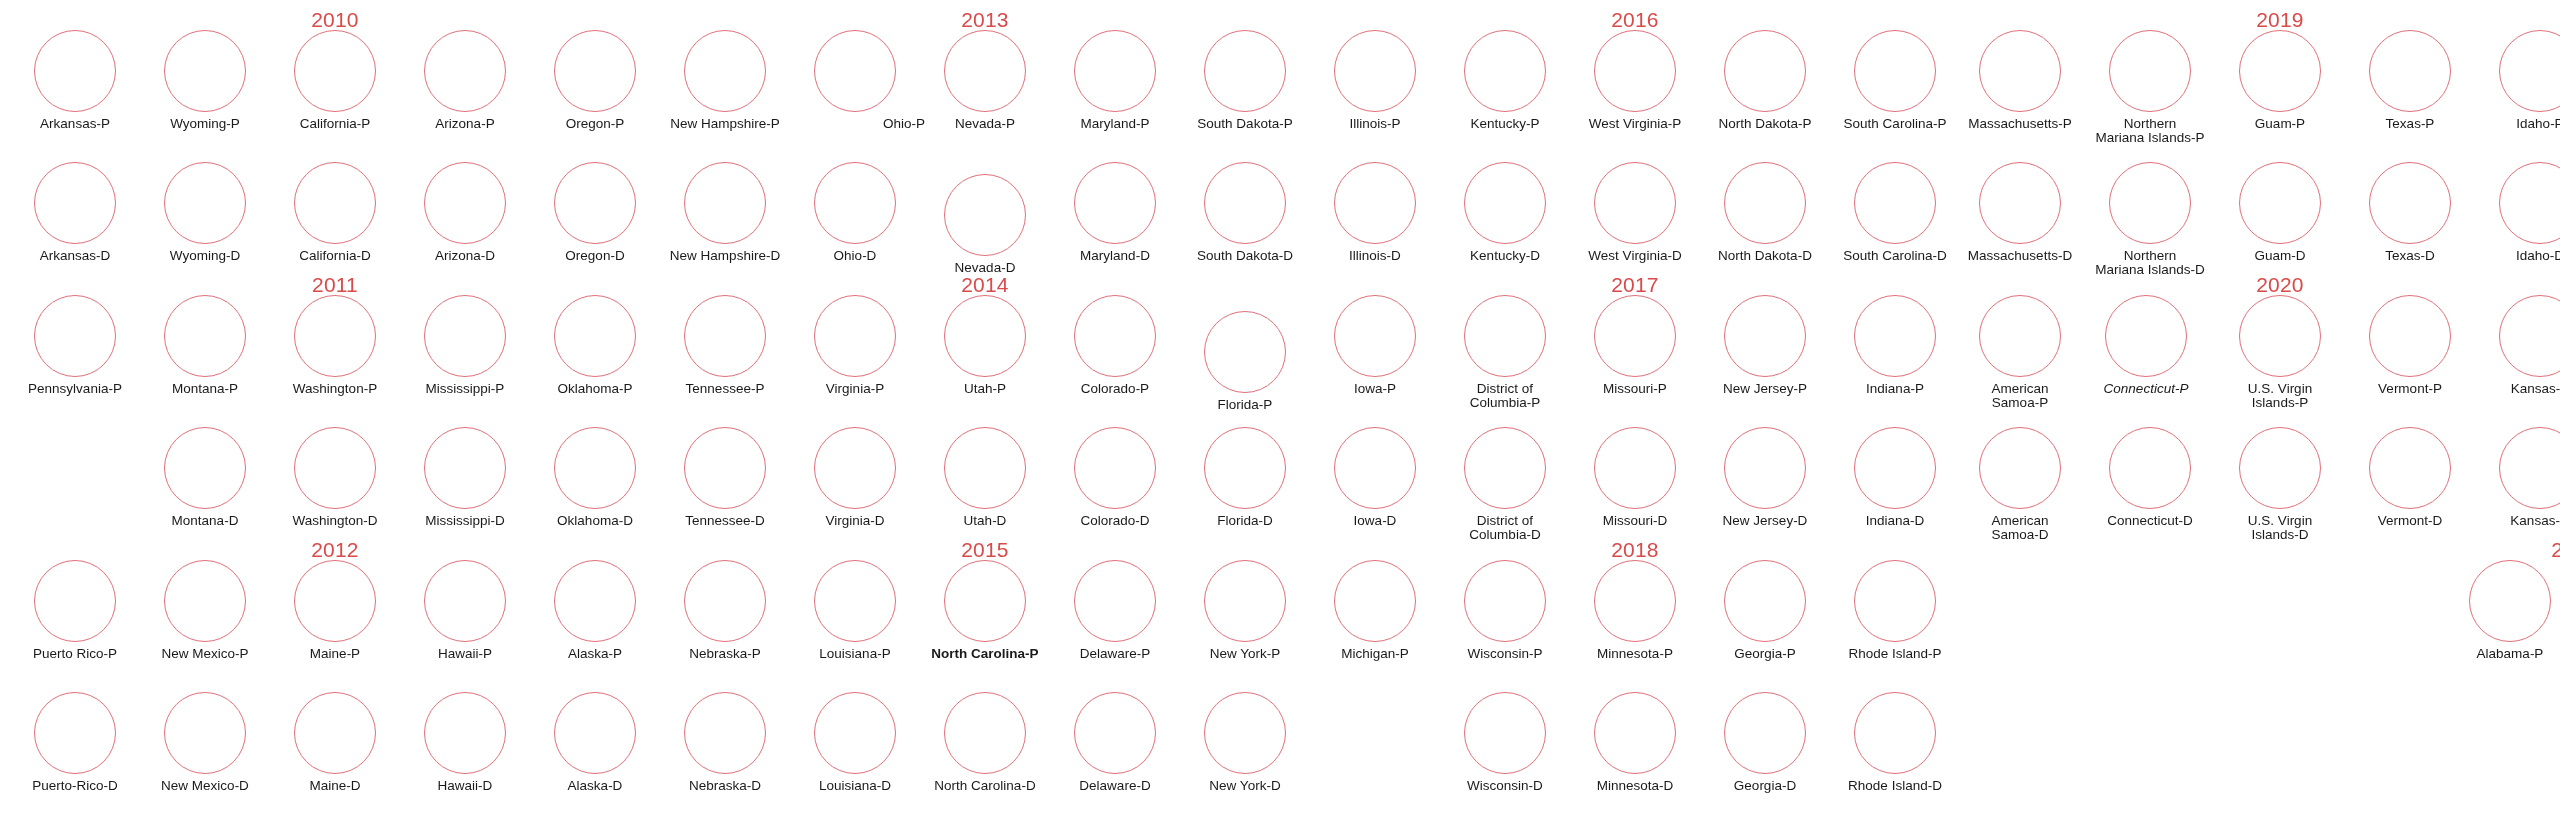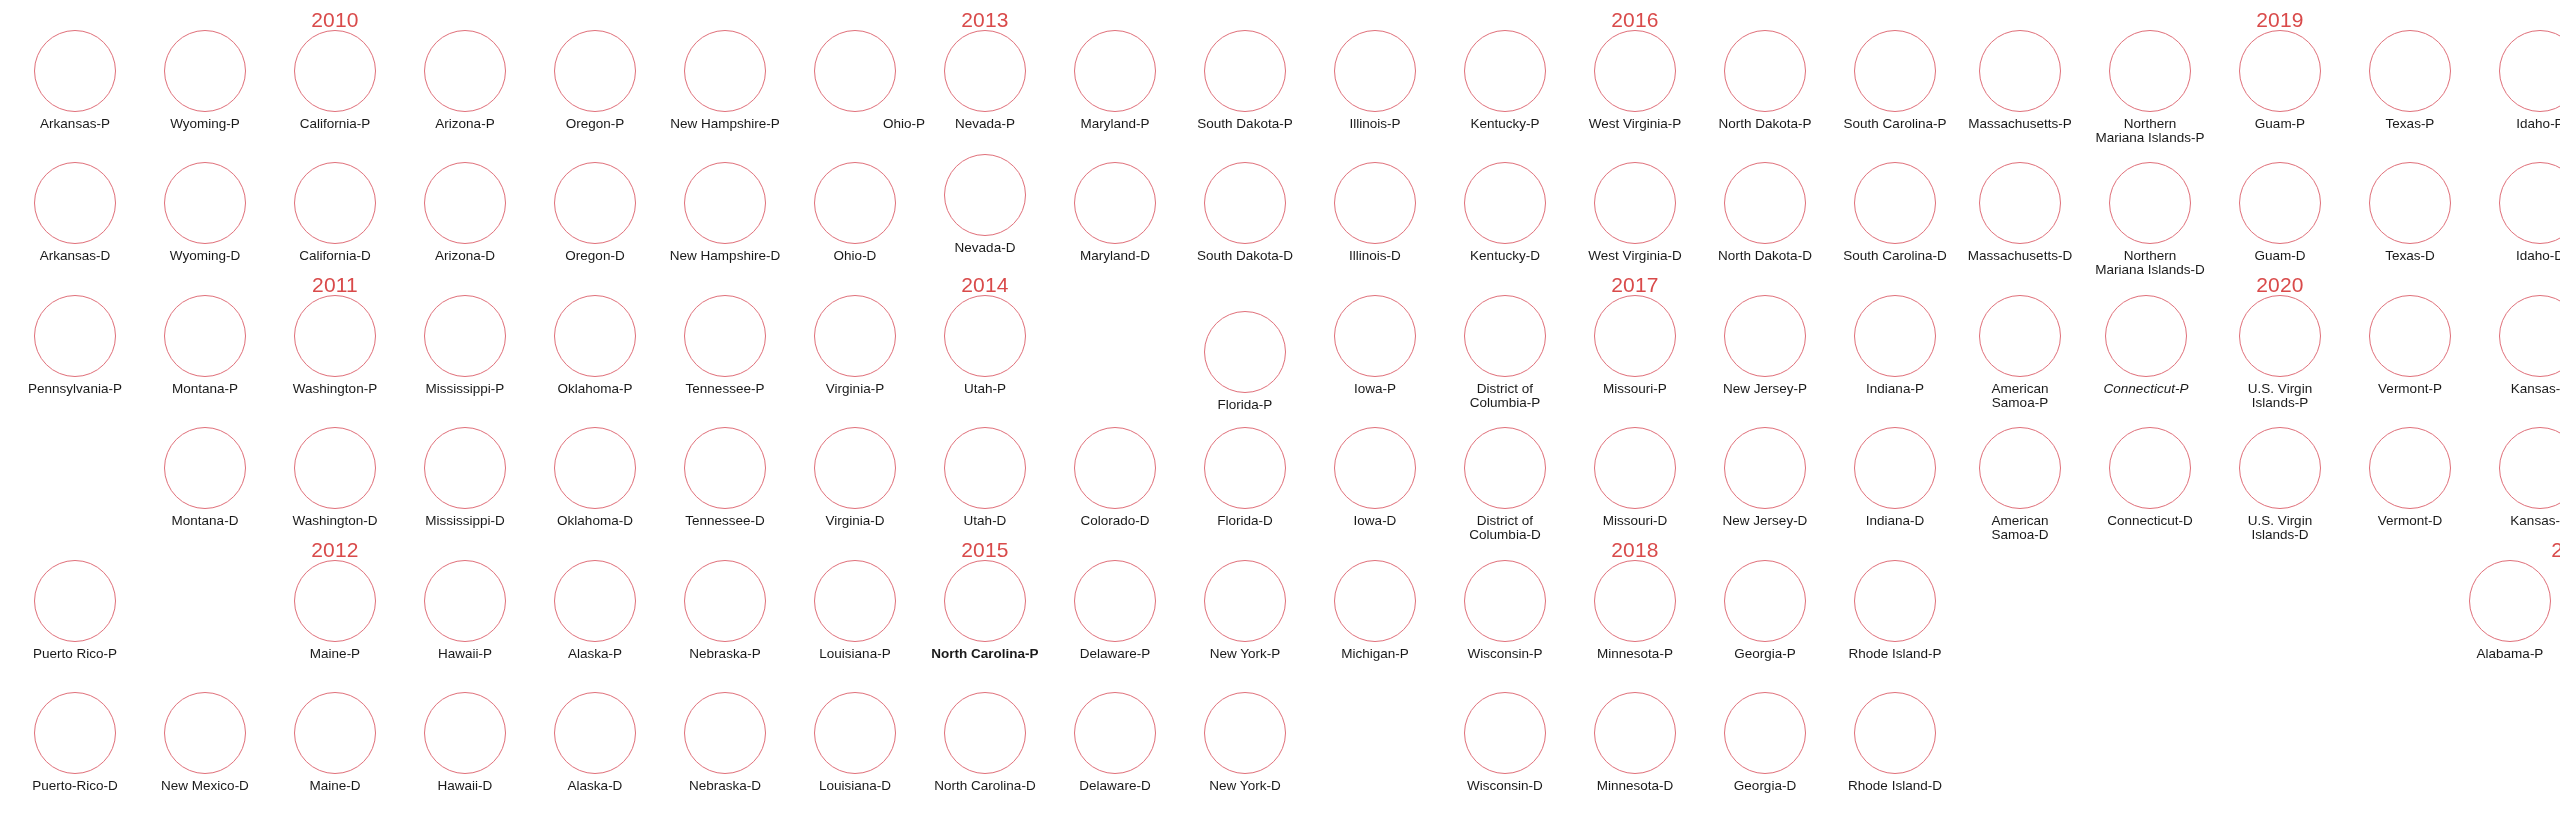--- a/index.html
+++ b/index.html
@@ -140,20 +140,24 @@
         <div class="circle"></div>
         <div class="cell-label">Oklahoma-D</div>
       </div>
     </div>
     <div class="group" style="left: 10px; top: 538px; width: 650px; height: 286px;">
       <div class="group-title">2012</div>
       <div class="cell" style="left: -5px; top: 22px;">
         <div class="circle"></div>
         <div class="cell-label">Puerto Rico-P</div>
       </div>
+      <div class="cell" style="left: 125px; top: 22px;">
+        <div class="circle"></div>
+        <div class="cell-label">New Mexico-P</div>
+      </div>
       <div class="cell" style="left: 255px; top: 22px;">
         <div class="circle"></div>
         <div class="cell-label">Maine-P</div>
       </div>
       <div class="cell" style="left: 385px; top: 22px;">
         <div class="circle"></div>
         <div class="cell-label">Hawaii-P</div>
       </div>
       <div class="cell" style="left: 515px; top: 22px;">
         <div class="circle"></div>
@@ -203,21 +207,21 @@
         <div class="cell-label">South Dakota-P</div>
       </div>
       <div class="cell" style="left: -5px; top: 154px;">
         <div class="circle"></div>
         <div class="cell-label">New Hampshire-D</div>
       </div>
       <div class="cell" style="left: 125px; top: 154px;">
         <div class="circle"></div>
         <div class="cell-label">Ohio-D</div>
       </div>
-      <div class="cell" style="left: 255px; top: 146px;">
+      <div class="cell" style="left: 255px; top: 166px;">
         <div class="circle"></div>
         <div class="cell-label">Nevada-D</div>
       </div>
       <div class="cell" style="left: 385px; top: 154px;">
         <div class="circle"></div>
         <div class="cell-label">Maryland-D</div>
       </div>
       <div class="cell" style="left: 515px; top: 154px;">
         <div class="circle"></div>
         <div class="cell-label">South Dakota-D</div>
@@ -229,20 +233,24 @@
         <div class="circle"></div>
         <div class="cell-label">Tennessee-P</div>
       </div>
       <div class="cell" style="left: 125px; top: 22px;">
         <div class="circle"></div>
         <div class="cell-label">Virginia-P</div>
       </div>
       <div class="cell" style="left: 255px; top: 22px;">
         <div class="circle"></div>
         <div class="cell-label">Utah-P</div>
+      </div>
+      <div class="cell" style="left: 385px; top: 22px;">
+        <div class="circle"></div>
+        <div class="cell-label">Colorado-P</div>
       </div>
       <div class="cell" style="left: 515px; top: 38px;">
         <div class="circle"></div>
         <div class="cell-label">Florida-P</div>
       </div>
       <div class="cell" style="left: -5px; top: 154px;">
         <div class="circle"></div>
         <div class="cell-label">Tennessee-D</div>
       </div>
       <div class="cell" style="left: 125px; top: 154px;">

